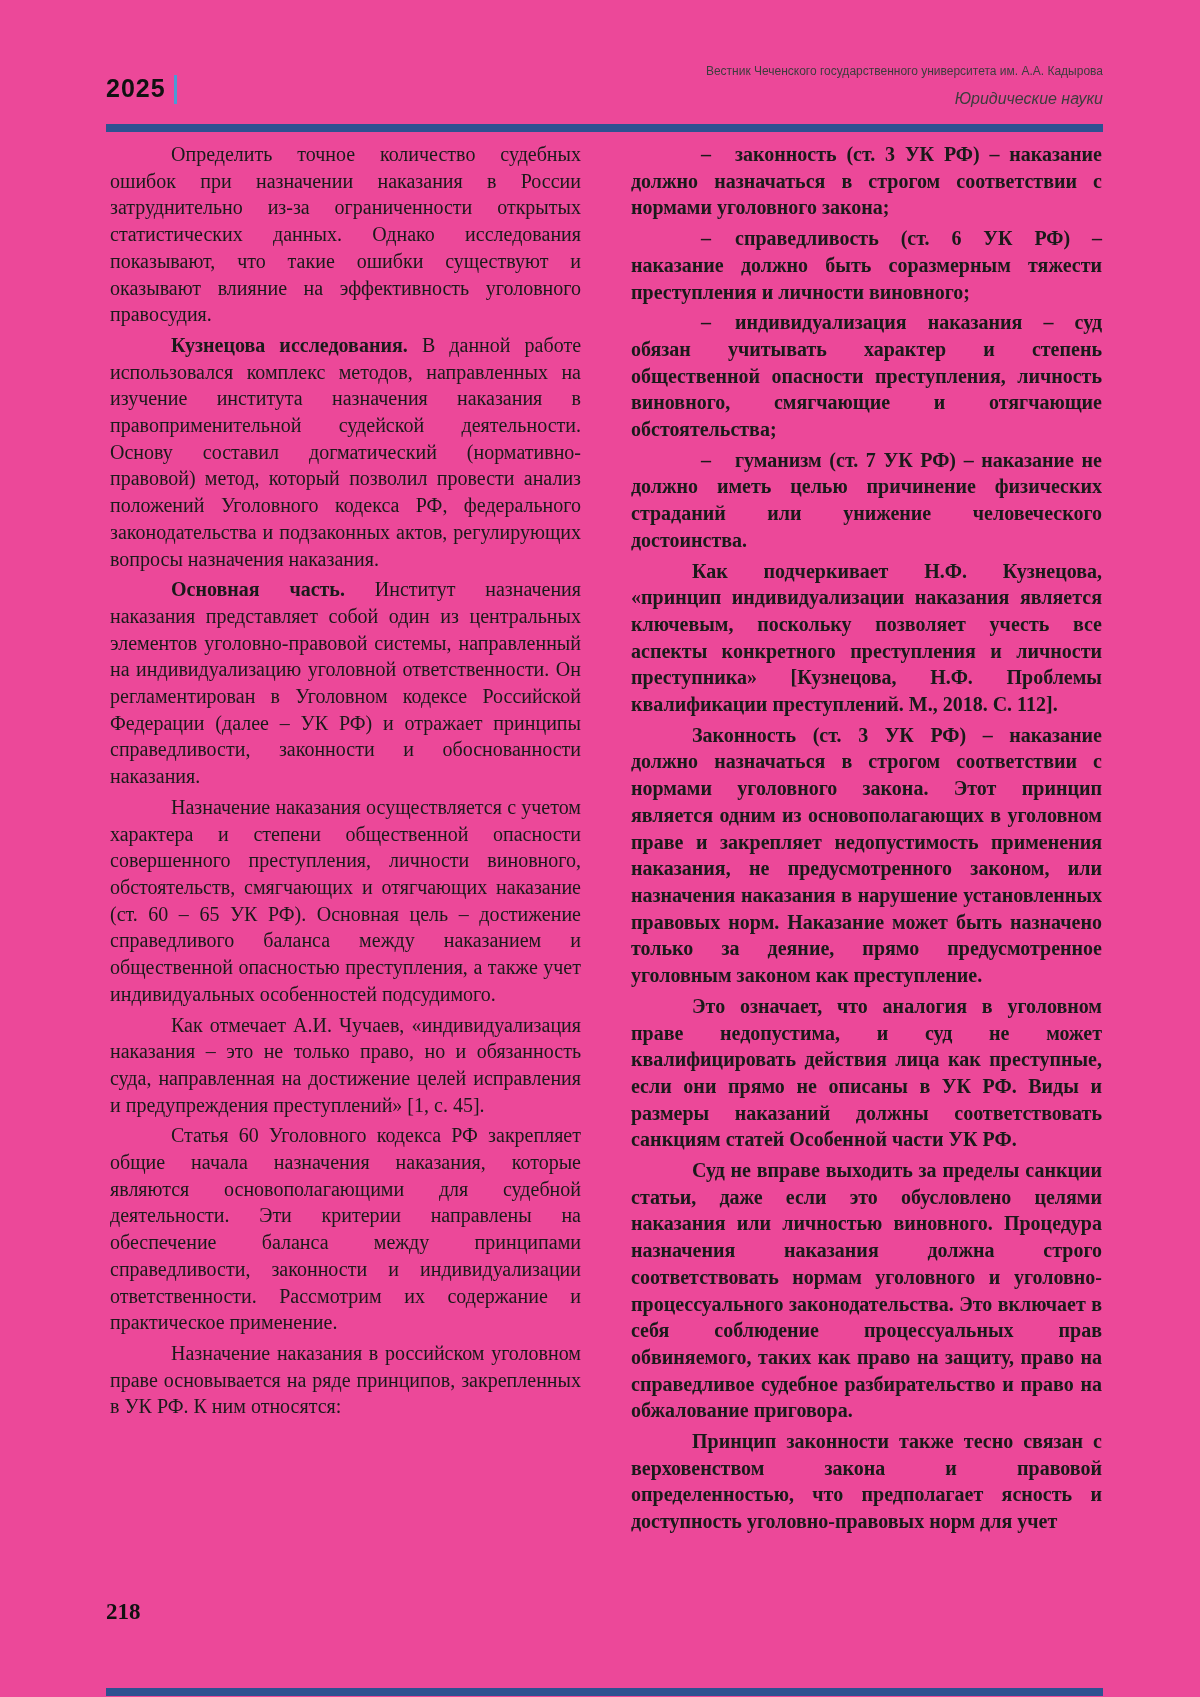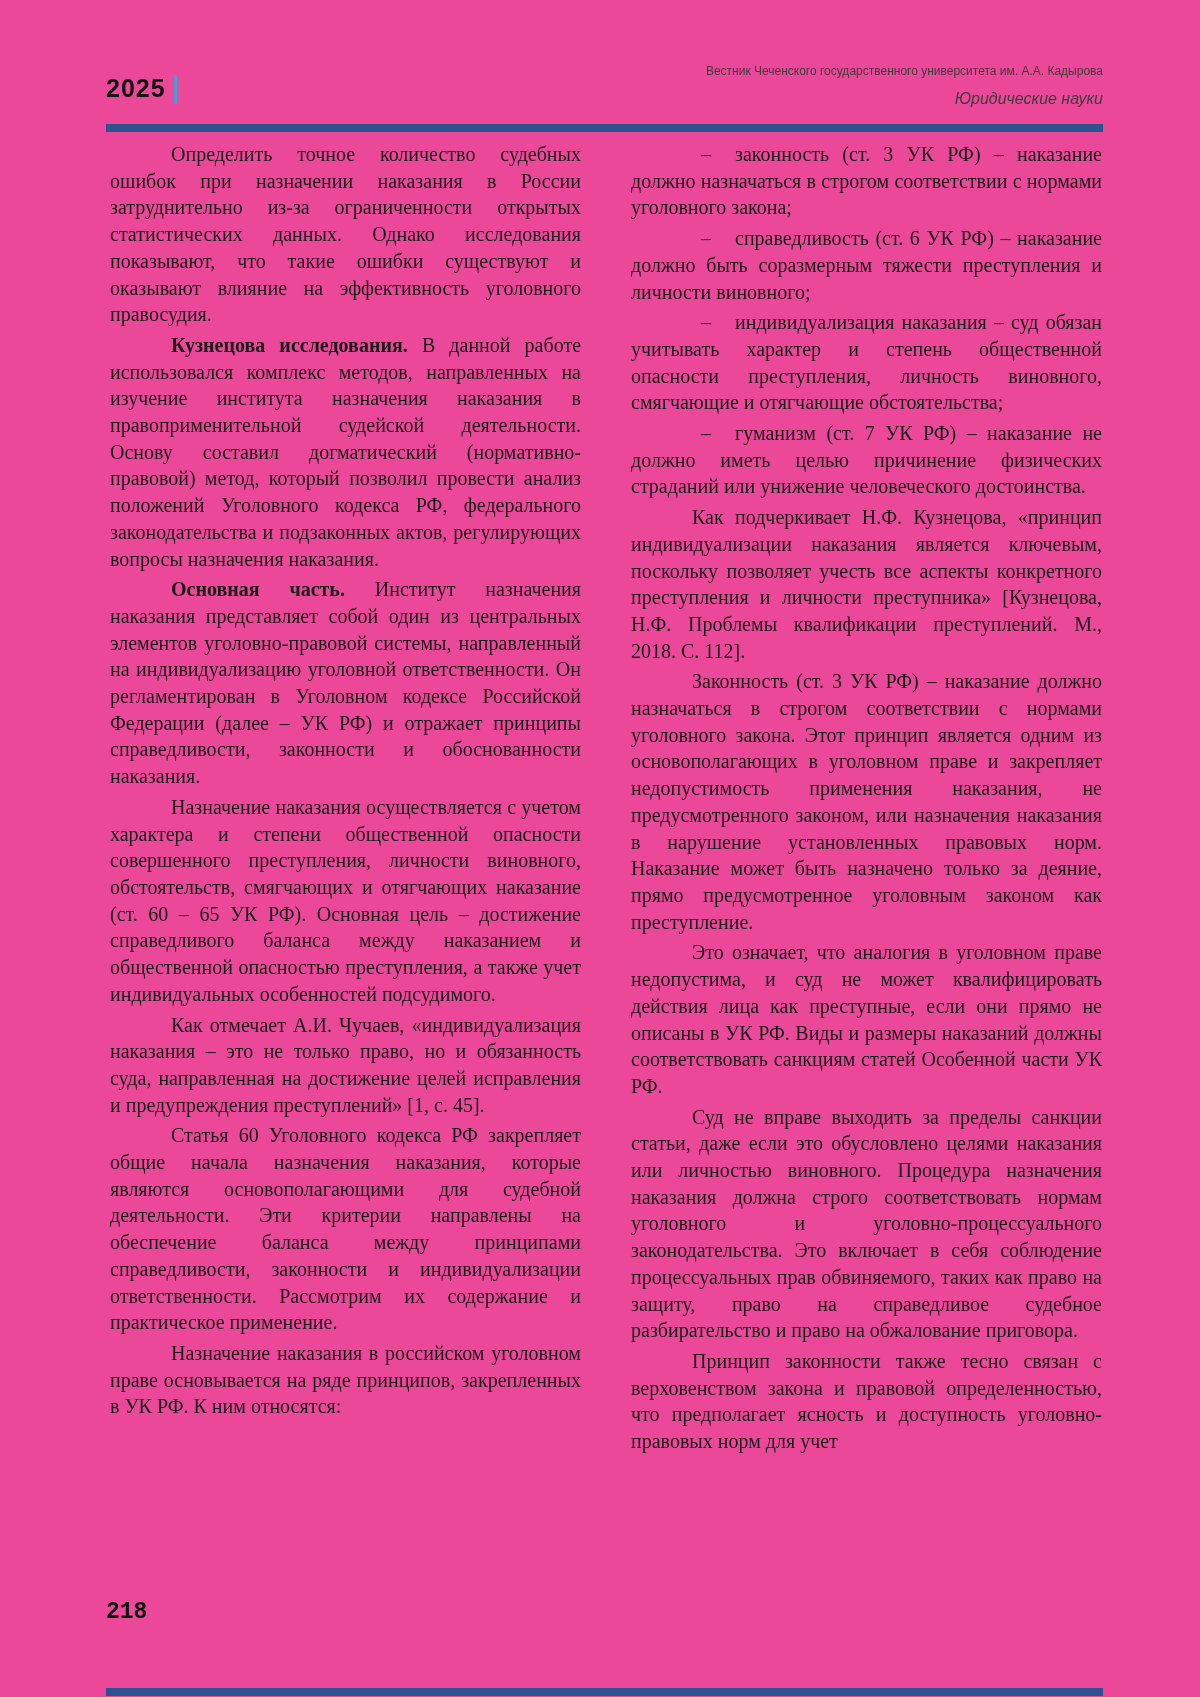--- a/index.html
+++ b/index.html
@@ -25,29 +25,29 @@
   .rule{position:absolute;left:106px;width:997px;height:8px;background:#2e5191;}
   .rule-top{top:124px;}
   .rule-bottom{top:1688px;}
   
   .col{
     position:absolute;top:137px;width:479px;
     font-size:20px;line-height:26.7px;text-align:justify;
     hyphens:auto;-webkit-hyphens:auto;
   }
   .col-left{left:106px;}
-  .col-right{left:627px;}
+  .col-right{left:627px;font-weight:bold;}
   .para{margin:4px;padding:0;text-indent:61px;}
   .para-list{text-indent:70px;}
   .lead{font-weight:700;}
   .dash{display:inline-block;width:34px;text-indent:0;}
   
   .page-number{
     position:absolute;left:106px;top:1599px;
-    font-family:Liberation Mono, monospace;font-weight:700;font-size:23px;color:#111111;
+    font-family:Liberation Serif, serif;font-weight:700;font-size:23px;color:#111111;
   }
 </style>
 </head>
 <body>
 
 <div class="page">
 
   <div class="year">2025</div>
   <div class="year-bar"></div>
   <div class="journal-title">Вестник Чеченского государственного университета им. А.А. Кадырова</div>

